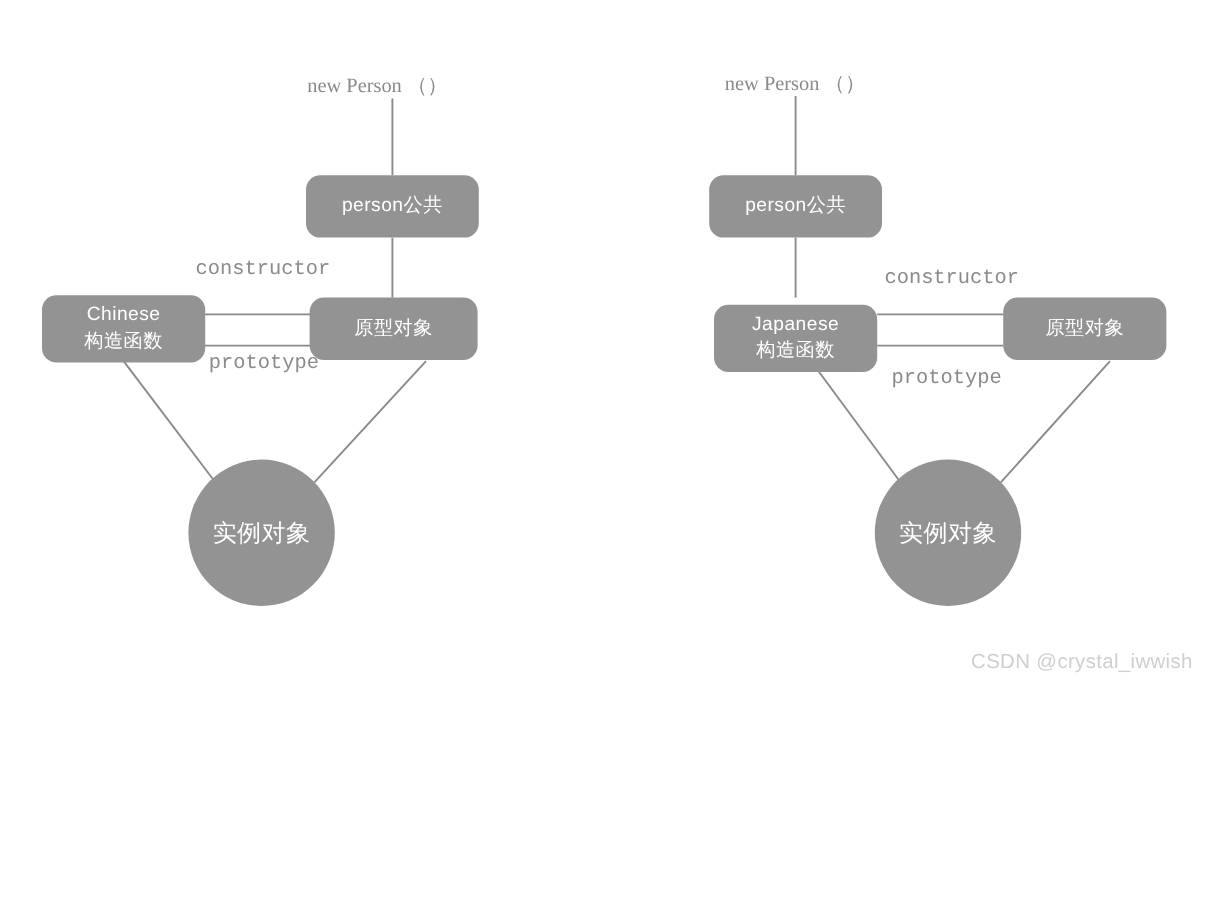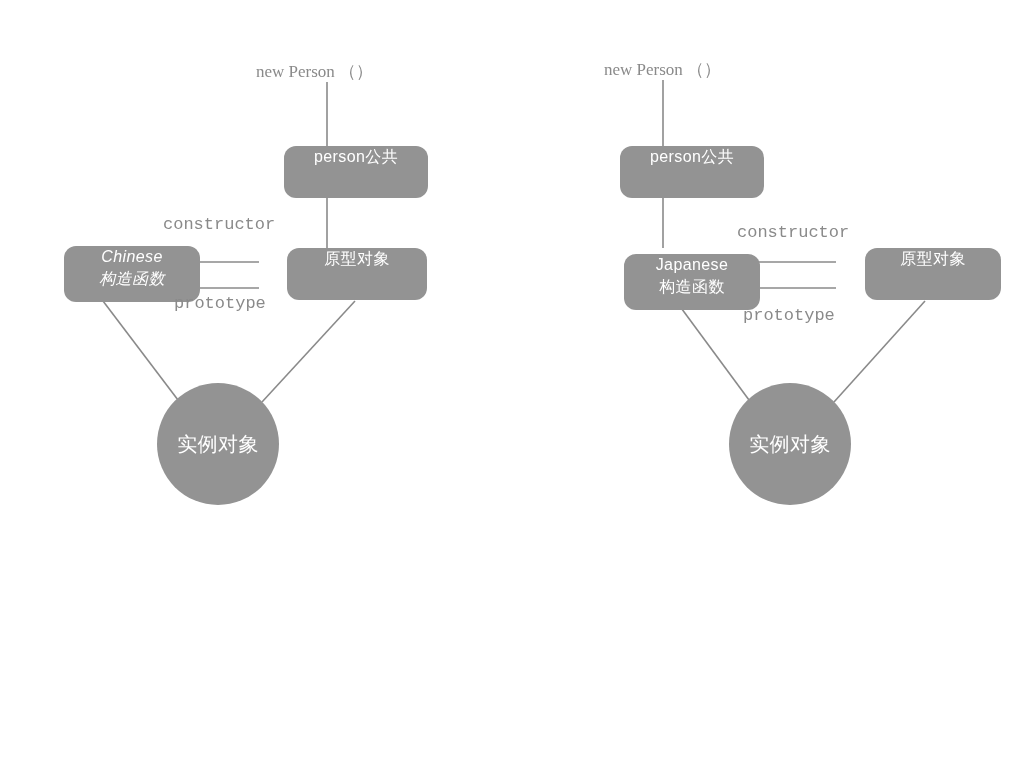--- a/index.html
+++ b/index.html
@@ -32,29 +32,28 @@
   }
 
   
   .node-box {
     position: absolute;
     background: #939393;
     border-radius: 12px;
     display: flex;
     flex-direction: column;
     align-items: center;
-    justify-content: flex-start;
+    justify-content: center;
     color: #ffffff;
     font-family: "Liberation Sans", "DejaVu Sans", sans-serif;
     font-size: 16px;
     line-height: 1.35;
     letter-spacing: 0.4px;
     text-align: center;
     box-sizing: border-box;
-    margin-left: 29px;
   }
   .node-box .line2 {
     display: block;
   }
 
   .node-circle {
     position: absolute;
     background: #939393;
     border-radius: 50%;
     display: flex;
@@ -128,21 +127,21 @@
       <line x1="925" y1="301" x2="834" y2="402"></line>
     </g>
   </svg>
 
   <div class="title-text" style="left:256px; top:60px;">new Person （）</div>
 
   <div class="node-box" style="left:255px; top:146px; width:144px; height:52px;">
     <span>person公共</span>
   </div>
 
-  <div class="node-box" style="left:35px; top:246px; width:136px; height:56px;font-style:italic;">
+  <div class="node-box" style="left:35px; top:246px; width:136px; height:56px;">
     <span>Chinese</span>
     <span class="line2">构造函数</span>
   </div>
 
   <div class="node-box" style="left:258px; top:248px; width:140px; height:52px;">
     <span>原型对象</span>
   </div>
 
   <div class="node-circle" style="left:157px; top:383px; width:122px; height:122px;">
     <span>实例对象</span>
@@ -168,14 +167,15 @@
   </div>
 
   <div class="node-circle" style="left:729px; top:383px; width:122px; height:122px;">
     <span>实例对象</span>
   </div>
 
   <div class="annot" style="left:737px; top:223px;">constructor</div>
 
   <div class="annot" style="left:743px; top:306px;">prototype</div>
 
+  <div class="watermark">CSDN @crystal_iwwish</div>
 
 </div>
 
 </body></html>

